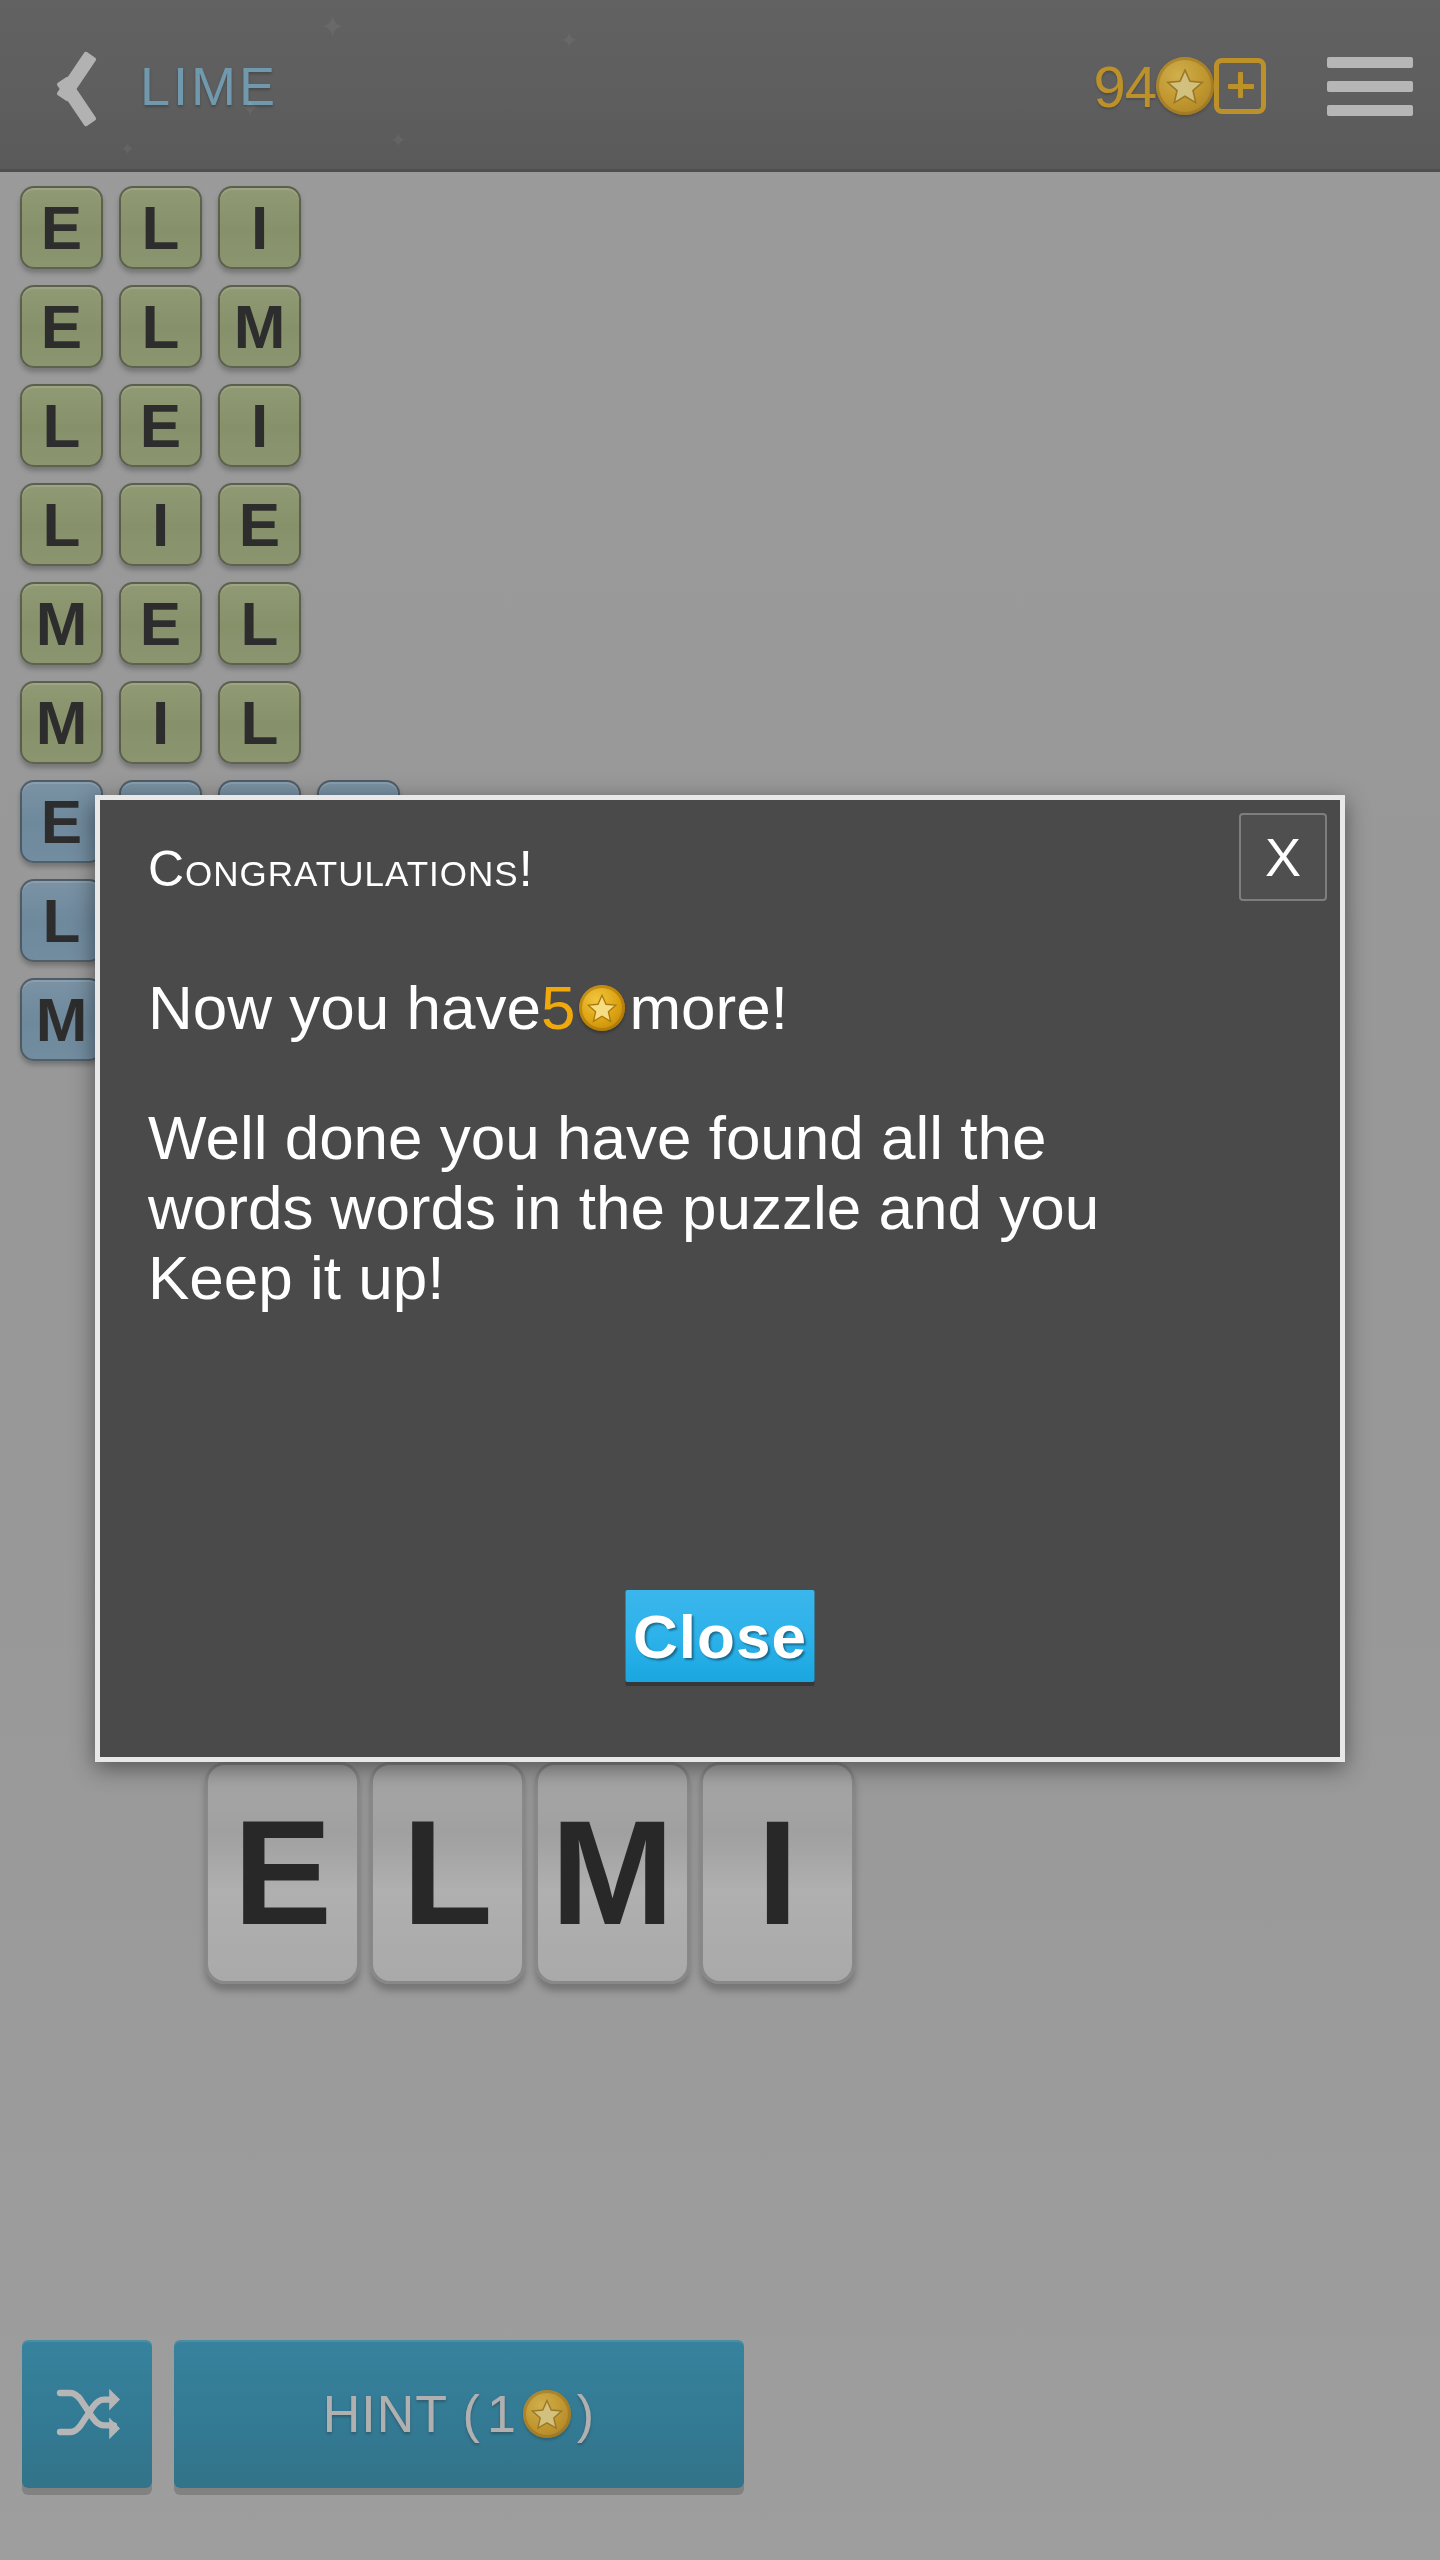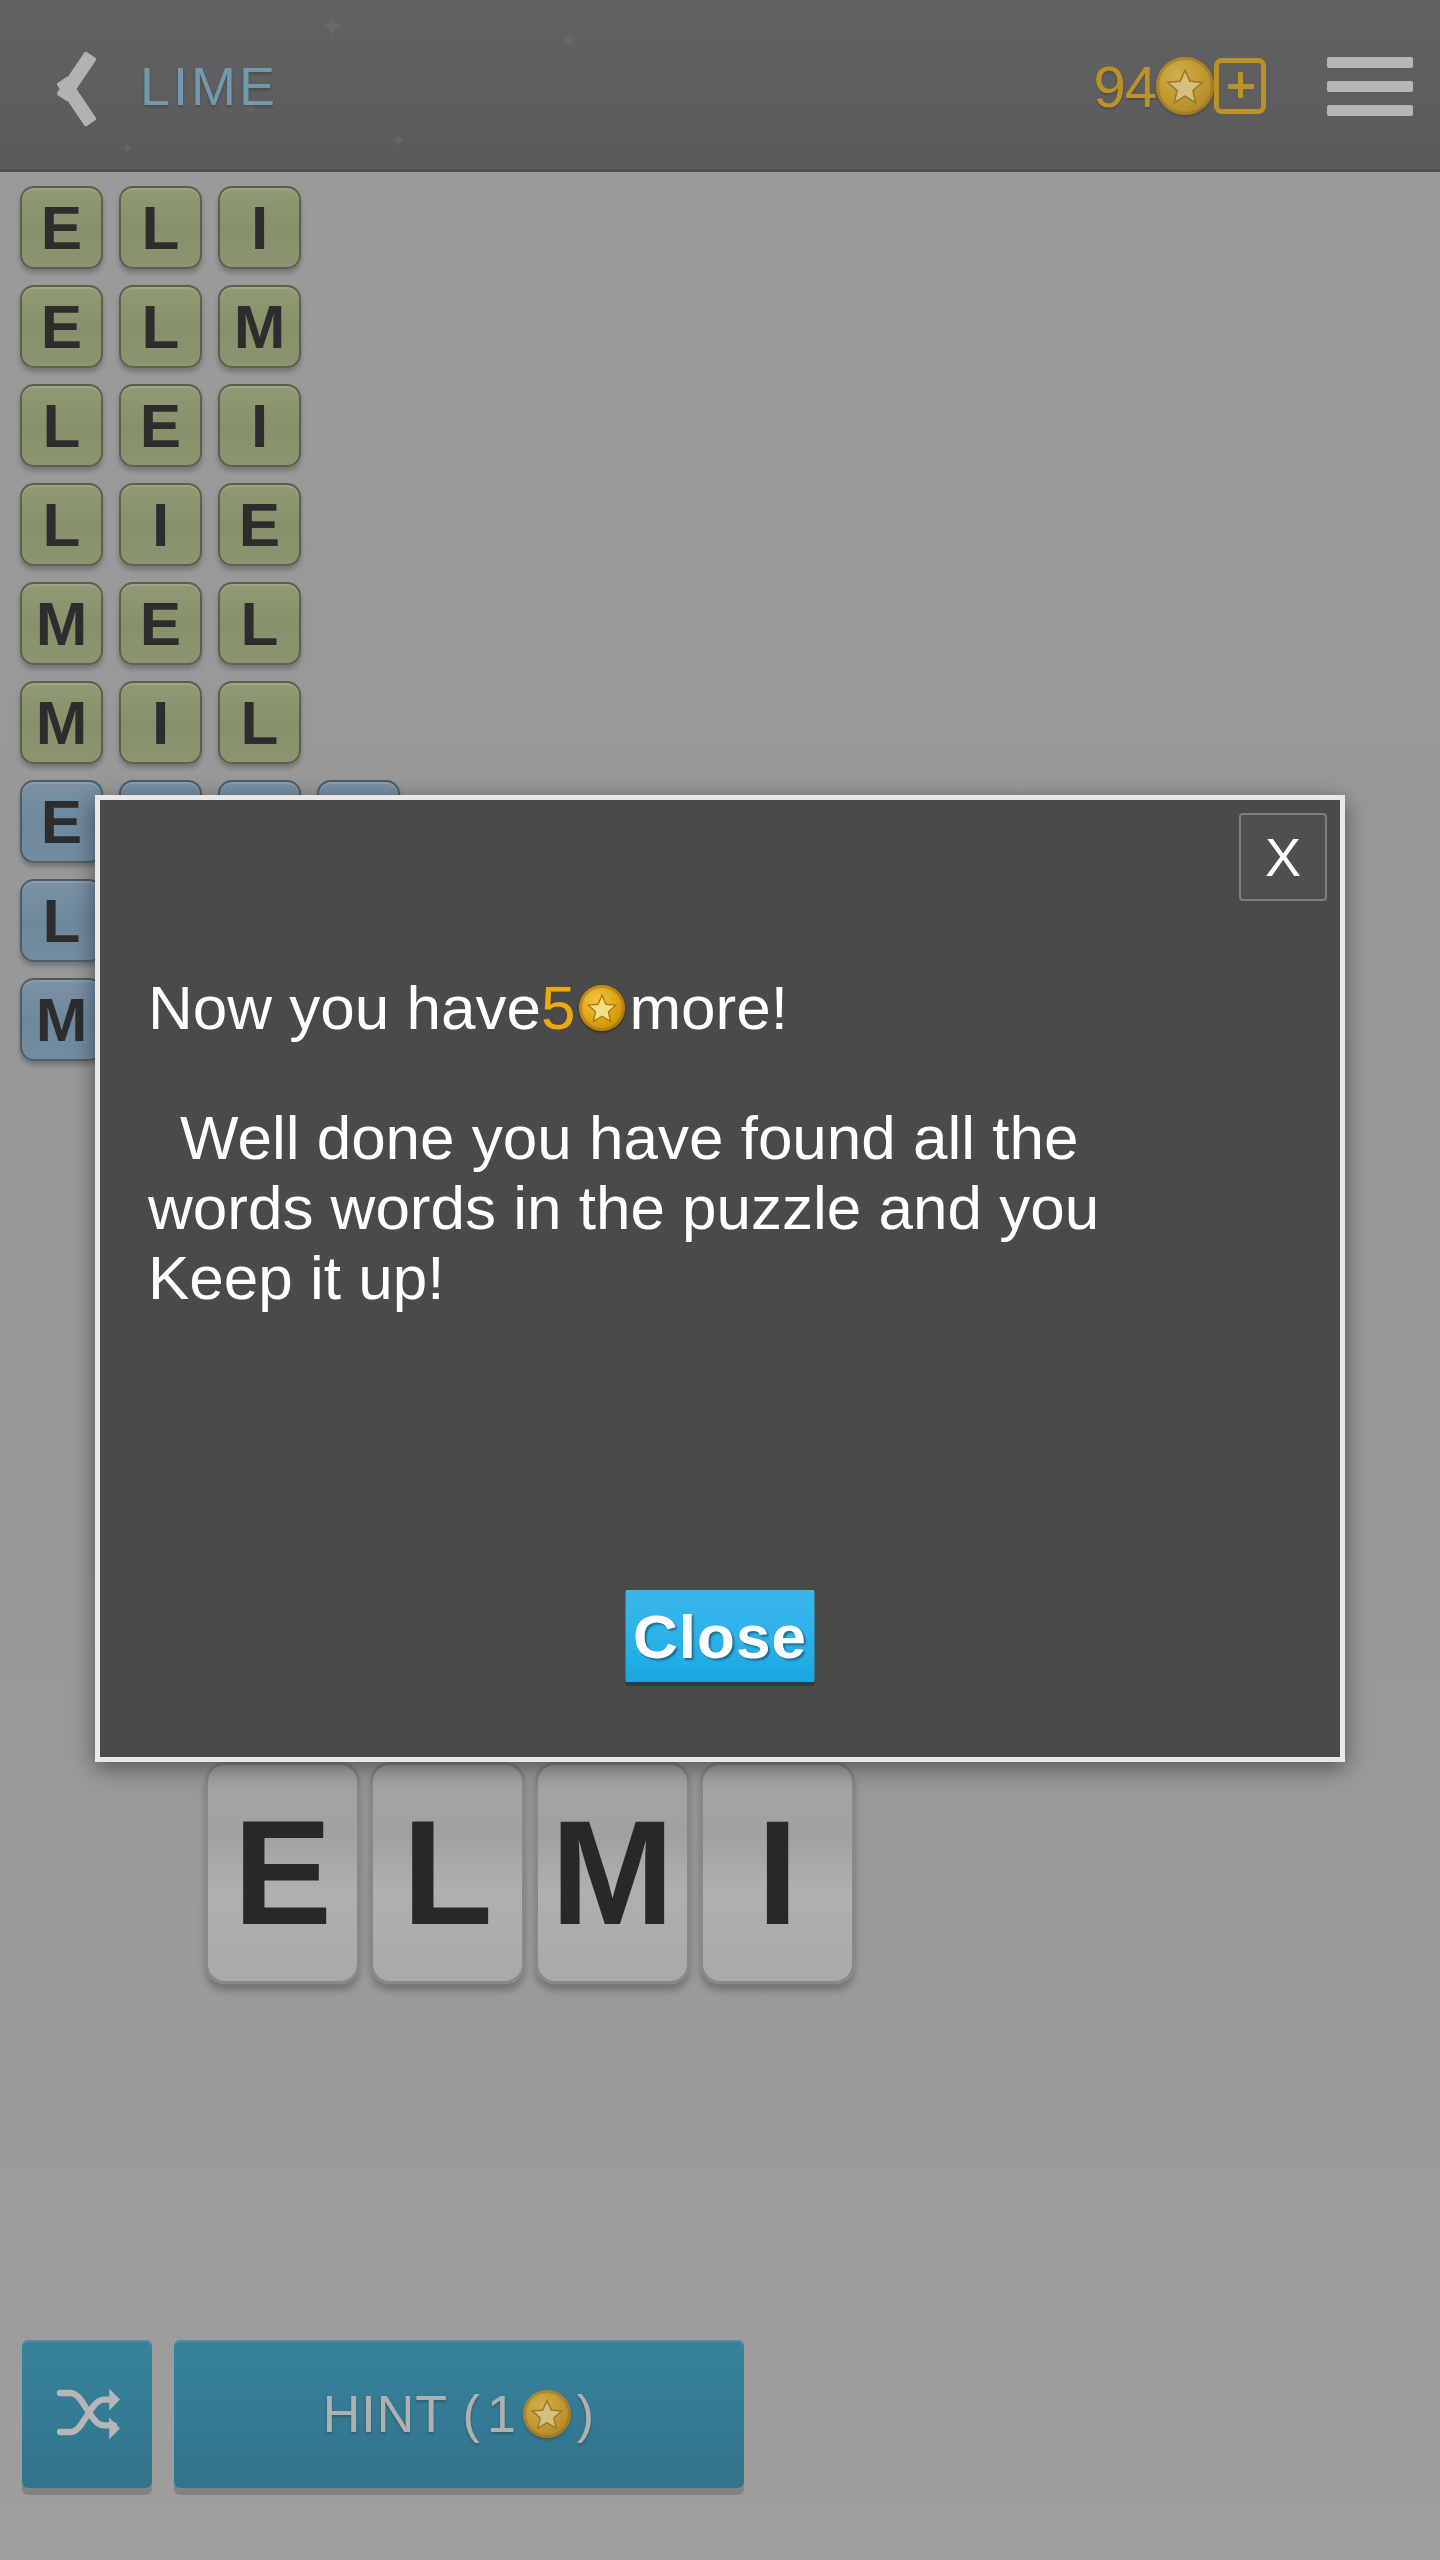--- a/index.html
+++ b/index.html
@@ -165,21 +165,21 @@
   #modal-reward .amount { color:#f0a90d; }
   #modal-reward .coin { width:46px; height:46px; margin:0 4px; }
   #modal-reward .coin svg{ width:32px; height:32px; }
 
   #modal-body {
     position:absolute; left:48px; top:285px; width:1080px;
     color:#fff; font-size:62px; line-height:1.0;
     font-family:"Liberation Sans Narrow","Liberation Sans", sans-serif;
   }
   #modal-body p { margin-bottom:8px; }
-  #modal-body .para2 { margin-top:22px;margin-left:32px; }
+  #modal-body .para2 { margin-top:22px; }
 
   #modal-action {
     position:absolute; left:50%; transform:translateX(-50%); top:790px;
     background:linear-gradient(180deg,#3ab6ec 0%,#2db2ea 50%,#1aa6e0 100%);
     width:189px; height:92px;
     display:flex; align-items:center; justify-content:center;
     color:#fff; font-size:62px; font-weight:700; letter-spacing:1px;
     text-shadow:2px 2px 2px rgba(0,0,0,.38);
     border-radius:2px;
     box-shadow:0 4px 0 rgba(0,0,0,.25);
@@ -304,20 +304,21 @@
 </div>
 
 <div id="modal-backdrop"></div>
 
 <div id="modal">
 
   <div id="modal-close">
     <span>X</span>
   </div>
 
+  <div id="modal-title">Congratulations!</div>
 
   <div id="modal-reward">
     <span>Now you have</span>
     <span class="amount">5</span>
     <span class="coin">
       <svg viewBox="0 0 24 24" aria-hidden="true">
         <polygon points="12,2.5 15,9.2 22.3,9.9 16.8,14.8 18.4,22 12,18.2 5.6,22 7.2,14.8 1.7,9.9 9,9.2" fill="#f6dd83" stroke="#a97b06" stroke-width="1"></polygon>
       </svg>
     </span>
     <span>more!</span>

